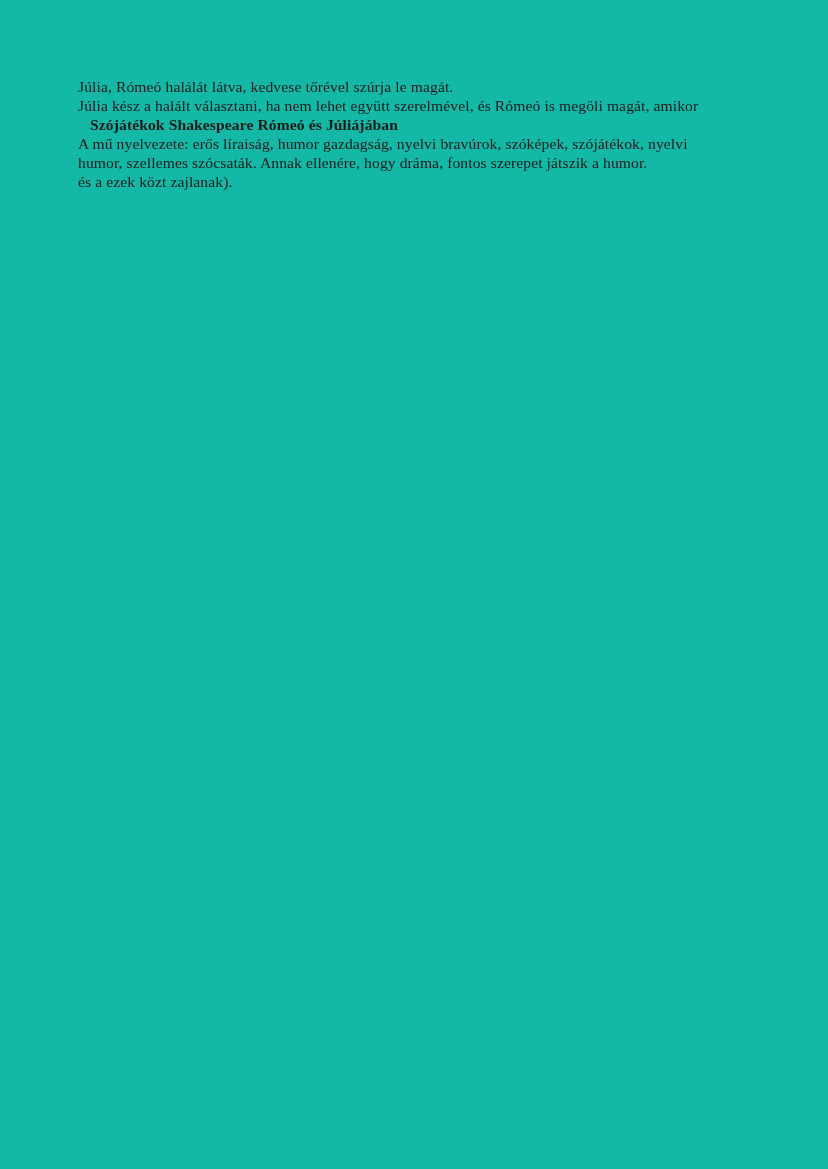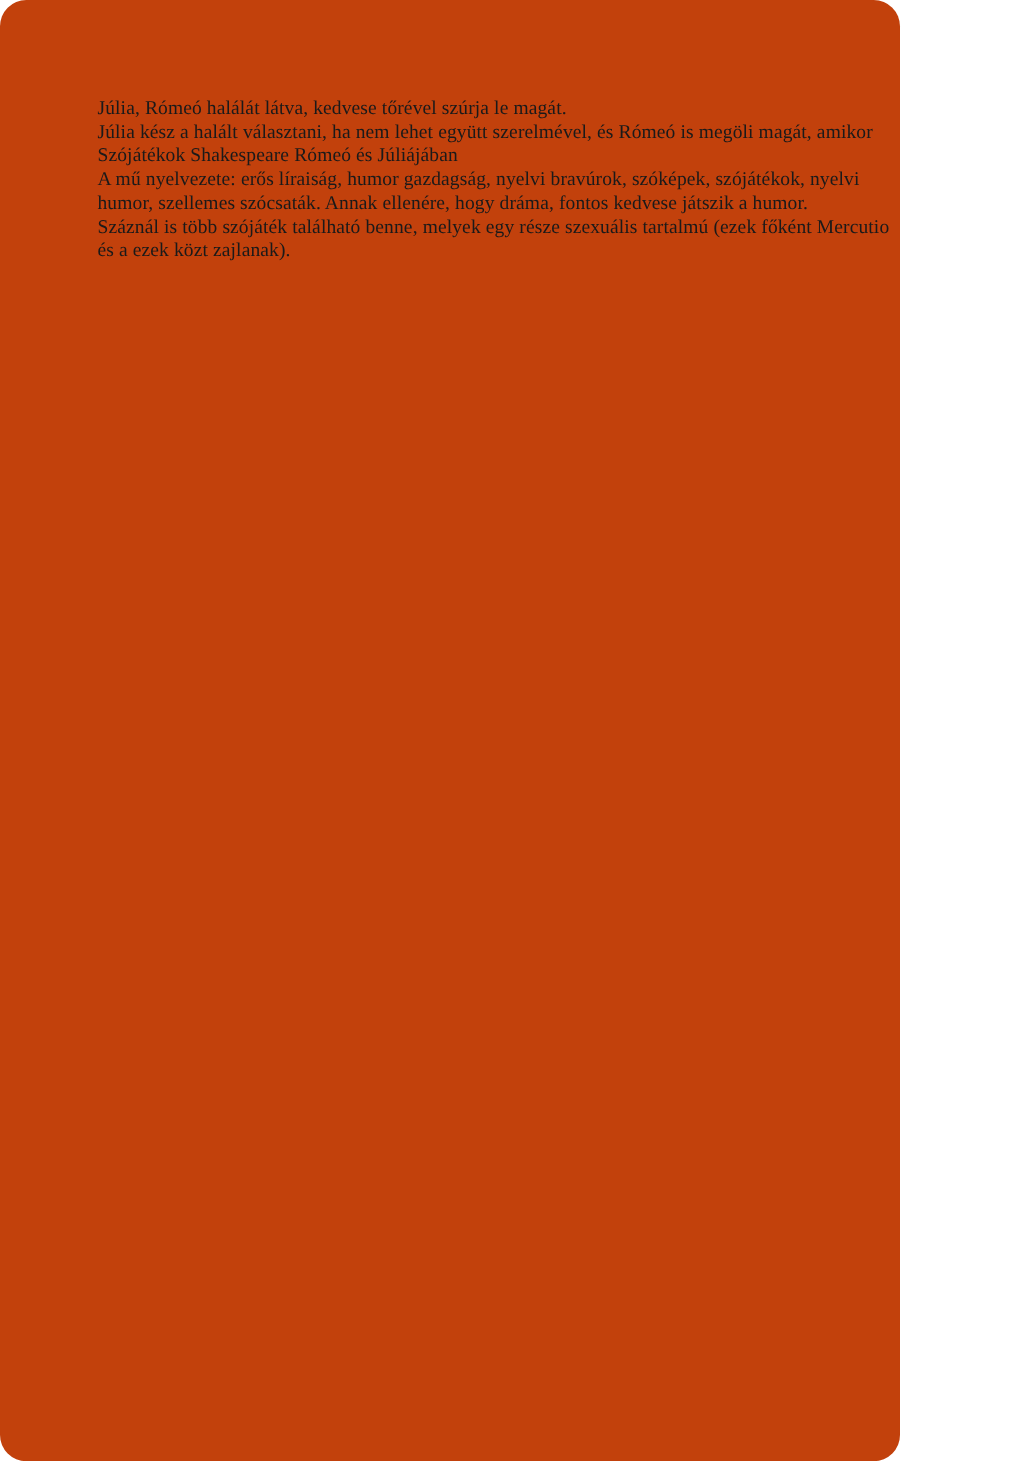--- a/index.html
+++ b/index.html
@@ -2,50 +2,49 @@
 <html lang="hu"><head>
 <meta charset="utf-8">
 <style>
   html, body {
     margin: 0;
     padding: 0;
     background: #ffffff;
   }
   .page {
     position: relative;
-    width: 720px;
+    width: 828px;
     height: 1169px;
-    background: #c2410c;
+    background: #14b8a6;
     overflow: hidden;
     font-family: "Liberation Serif", "DejaVu Serif", serif;
-    border-radius: 21px;
   }
   .content {
     position: absolute;
     left: 78px;
     top: 77px;
     width: 690px;
   }
   .line {
     font-size: 15.6px;
     line-height: 19px;
     color: #1a1a1a;
     white-space: nowrap;
     letter-spacing: 0.1px;
   }
   .line.bold {
-    font-weight: normal;
+    font-weight: bold;
+    margin-left: 12px;
   }
 </style>
 </head>
 <body>
 
 <div class="page">
   <div class="content">
     <div class="line">Júlia, Rómeó halálát látva, kedvese tőrével szúrja le magát.</div>
     <div class="line">Júlia kész a halált választani, ha nem lehet együtt szerelmével, és Rómeó is megöli magát, amikor</div>
     <div class="line bold">Szójátékok Shakespeare Rómeó és Júliájában</div>
     <div class="line">A mű nyelvezete: erős líraiság, humor gazdagság, nyelvi bravúrok, szóképek, szójátékok, nyelvi</div>
-    <div class="line">humor, szellemes szócsaták. Annak ellenére, hogy dráma, fontos kedvese játszik a humor.</div>
-    <div class="line">Száznál is több szójáték található benne, melyek egy része szexuális tartalmú (ezek főként Mercutio</div>
+    <div class="line">humor, szellemes szócsaták. Annak ellenére, hogy dráma, fontos szerepet játszik a humor.</div>
     <div class="line">és a ezek közt zajlanak).</div>
   </div>
 </div>
 
 </body></html>

